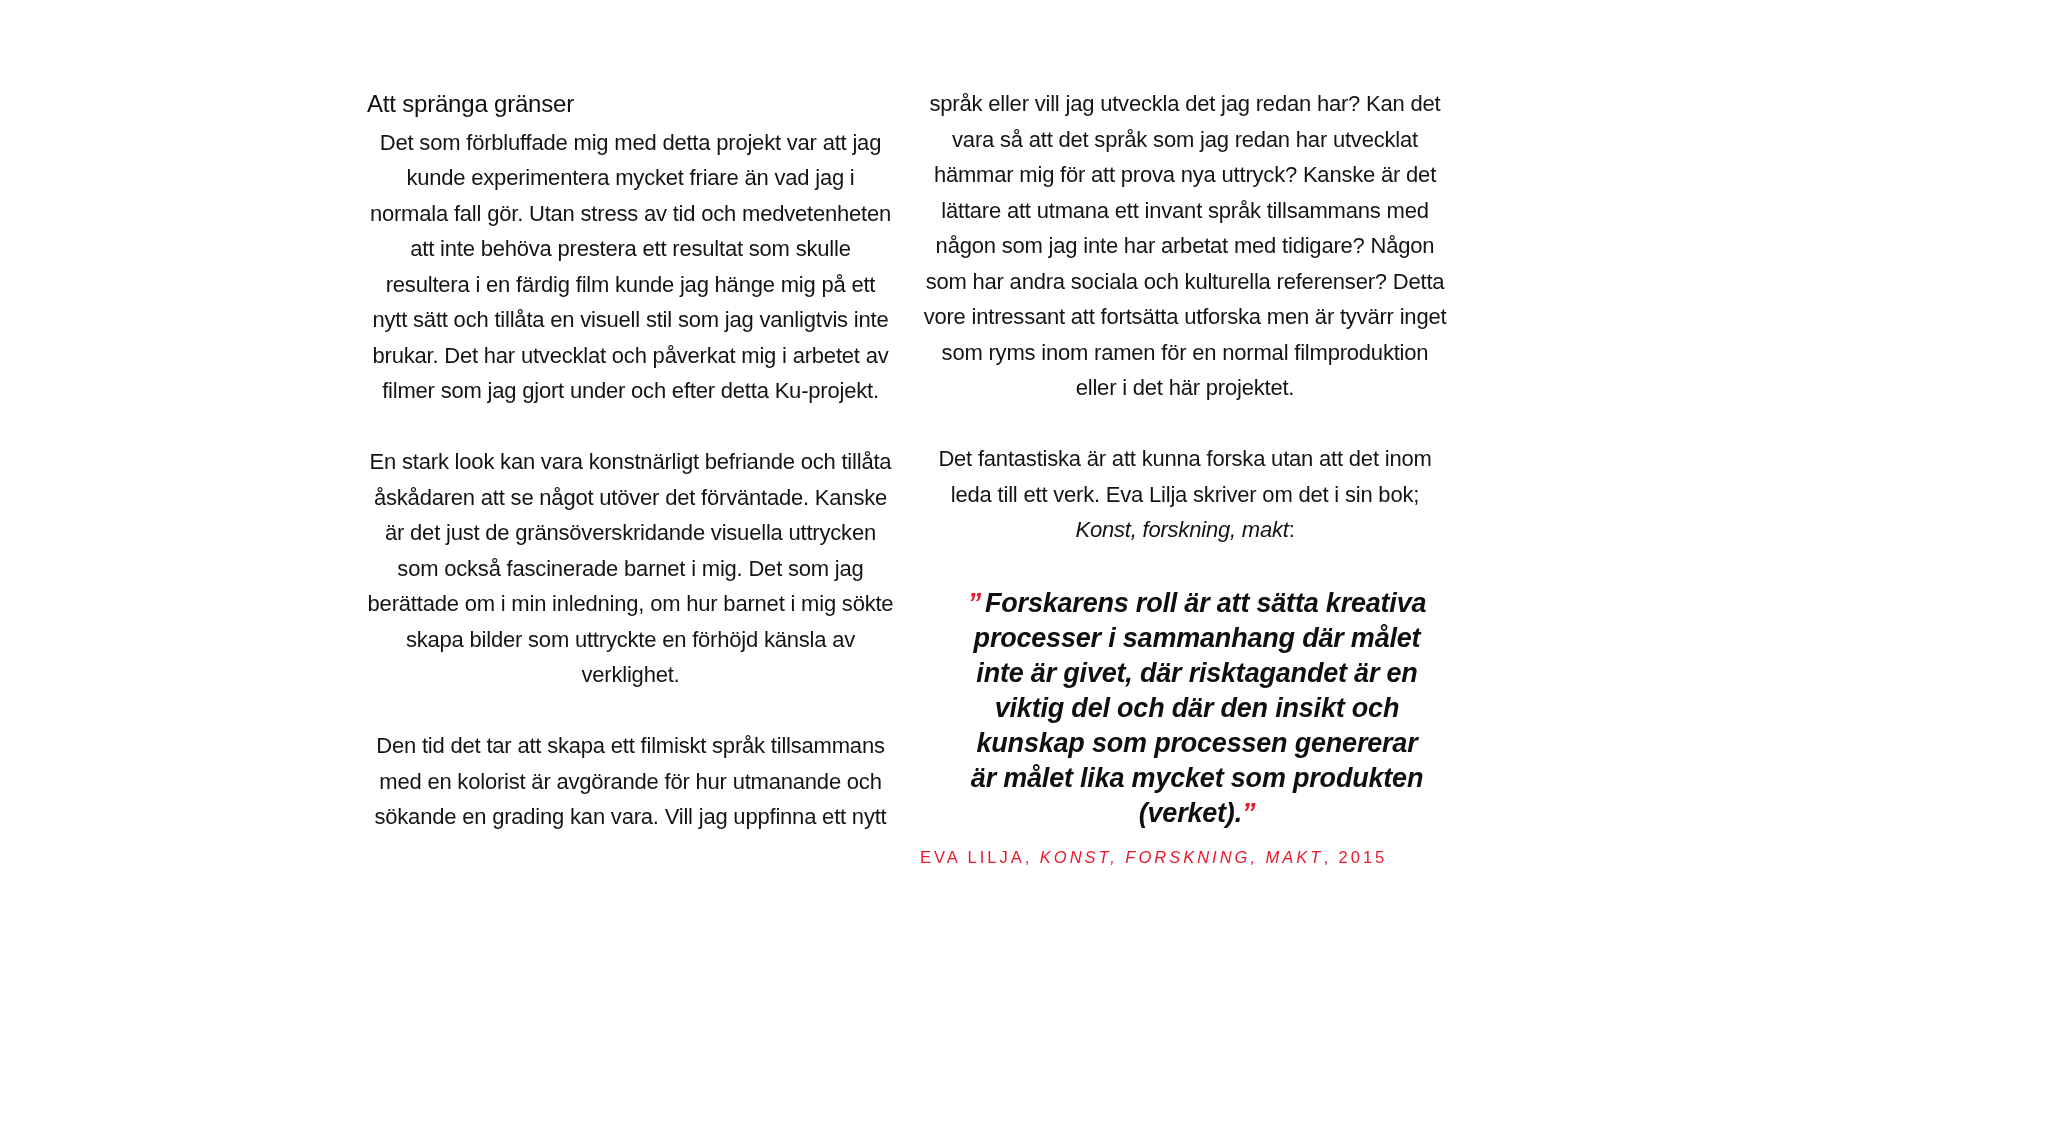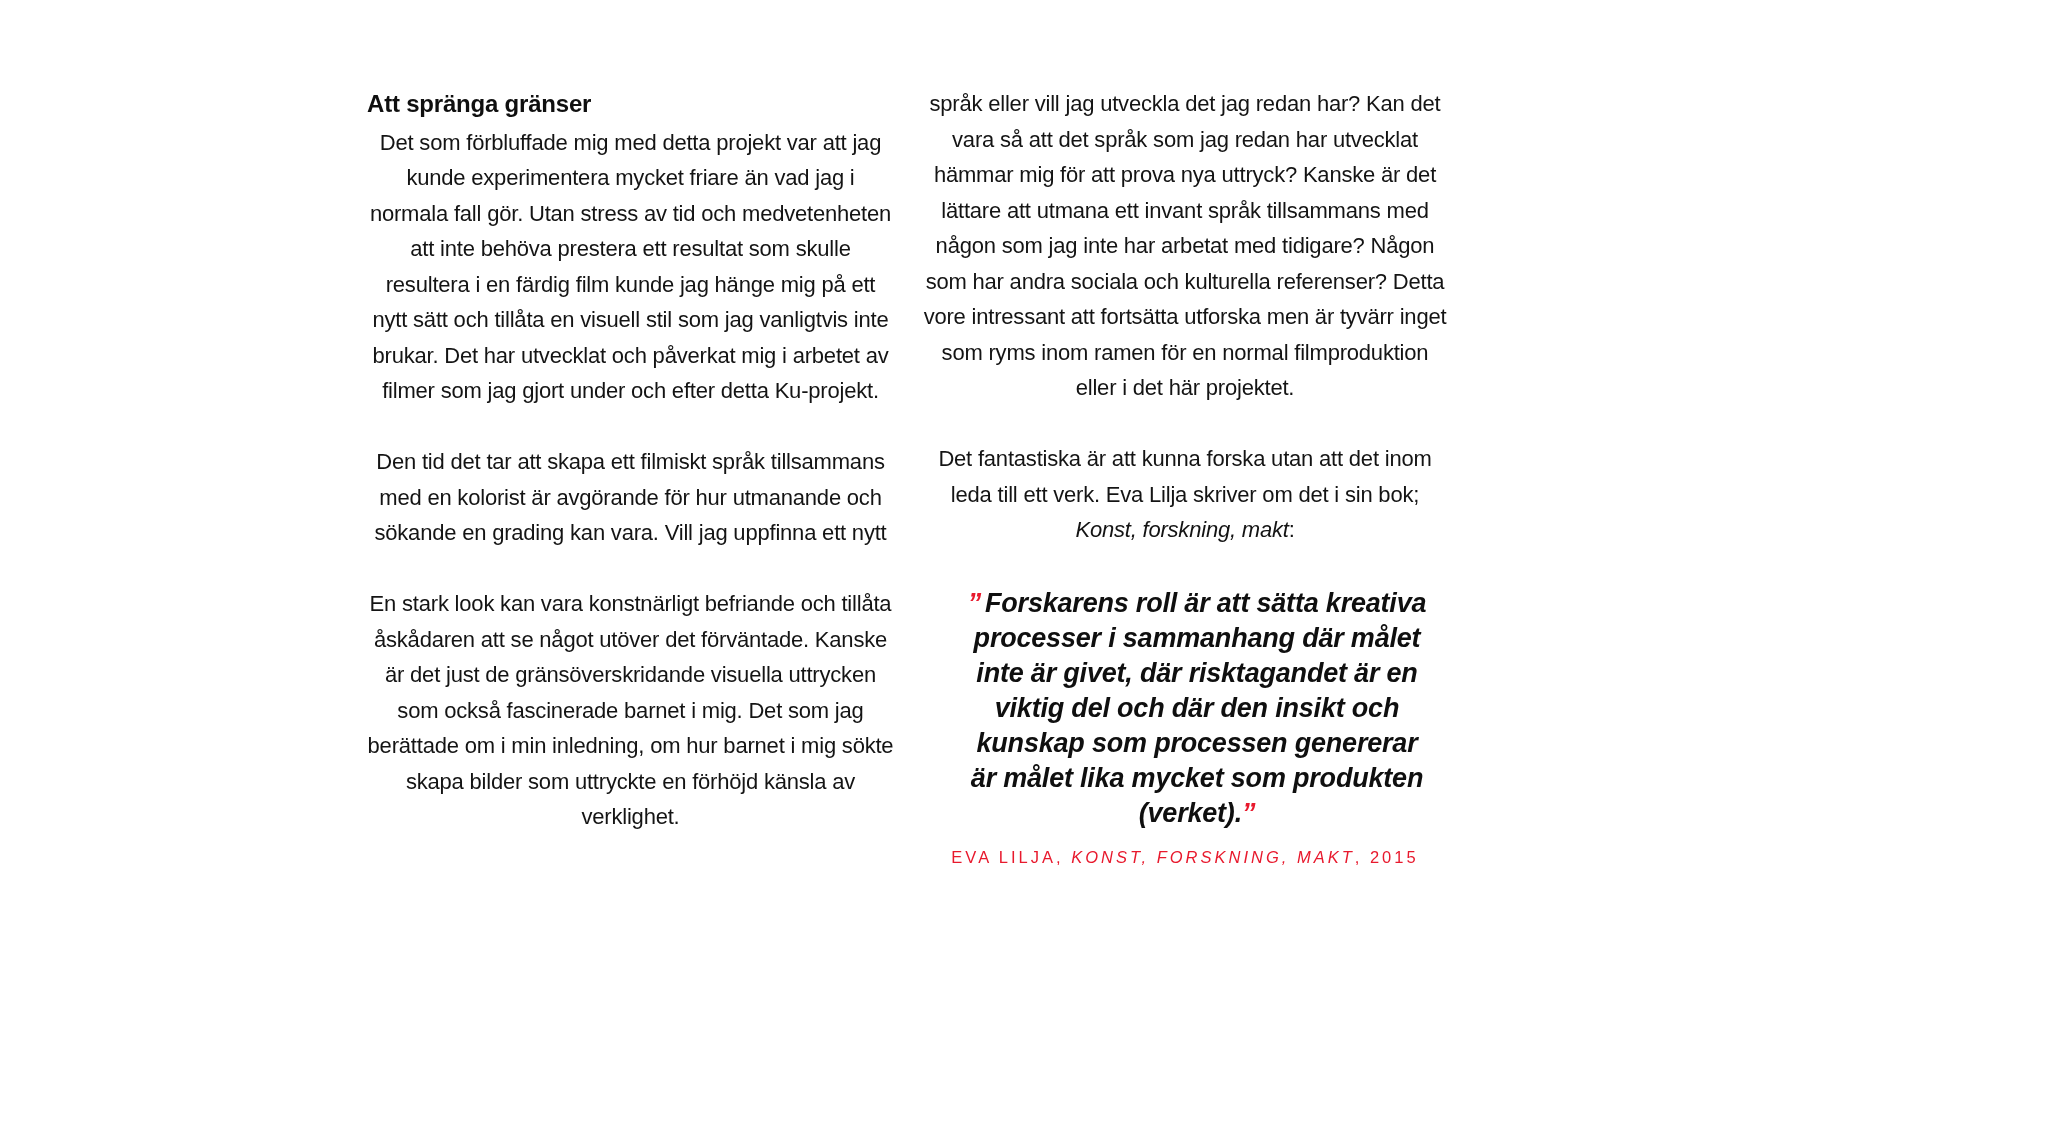--- a/index.html
+++ b/index.html
@@ -26,21 +26,21 @@
     font-size: 22px;
     line-height: 35.5px;
     letter-spacing: -0.2px;
   }
 
   .col-left  { left: 367px; width: 527px; }
   .col-right { left: 920px; width: 530px; }
 
   h1.section-title {
     font-size: 24px;
-    font-weight: bold;
+    font-weight: normal;
     line-height: 35.5px;
     letter-spacing: -0.2px;
     margin-bottom: 3px;
     color: #0f0f0f;
   }
 
   p.body-par {
     margin: 0 0 35.5px 0;
     text-align: center;
   }
@@ -62,42 +62,41 @@
   .qmark {
     color: var(--accent);
     font-weight: bold;
     font-style: italic;
   }
 
   .qmark.open { padding-right: 4px; }
 
   .citation {
     margin-top: 14px;
-    text-align: center;
     color: var(--accent);
     font-size: 16.5px;
     letter-spacing: 3px;
     line-height: 24px;
   }
 
   .citation em { font-style: italic; }
 </style>
 </head>
 <body style="color: rgb(20, 20, 20);">
 
 <div class="page">
 
   <div class="col col-left">
     <h1 class="section-title">Att spränga gränser</h1>
 
     <p class="body-par">Det som förbluffade mig med detta projekt var att jag kunde experimentera mycket friare än vad jag i normala fall gör. Utan stress av tid och medvetenheten att inte behöva prestera ett resultat som skulle resultera i en färdig film kunde jag hänge mig på ett nytt sätt och tillåta en visuell stil som jag vanligtvis inte brukar. Det har utvecklat och påverkat mig i arbetet av filmer som jag gjort under och efter detta Ku-projekt.</p>
 
+    <p class="body-par">En stark look kan vara konstnärligt befriande och tillåta åskådaren att se något utöver det förväntade. Kanske är det just de gränsöverskridande visuella uttrycken som också fascinerade barnet i mig. Det som jag berättade om i min inledning, om hur barnet i mig sökte skapa bilder som uttryckte en förhöjd känsla av verklighet.</p>
+
     <p class="body-par">Den tid det tar att skapa ett filmiskt språk tillsammans med en kolorist är avgörande för hur utmanande och sökande en grading kan vara. Vill jag uppfinna ett nytt</p>
-
-    <p class="body-par">En stark look kan vara konstnärligt befriande och tillåta åskådaren att se något utöver det förväntade. Kanske är det just de gränsöverskridande visuella uttrycken som också fascinerade barnet i mig. Det som jag berättade om i min inledning, om hur barnet i mig sökte skapa bilder som uttryckte en förhöjd känsla av verklighet.</p>
   </div>
 
   <div class="col col-right">
     <p class="body-par">språk eller vill jag utveckla det jag redan har? Kan det vara så att det språk som jag redan har utvecklat hämmar mig för att prova nya uttryck? Kanske är det lättare att utmana ett invant språk tillsammans med någon som jag inte har arbetat med tidigare? Någon som har andra sociala och kulturella referenser? Detta vore intressant att fortsätta utforska men är tyvärr inget som ryms inom ramen för en normal filmproduktion eller i det här projektet.</p>
 
     <p class="body-par"><span>Det fantastiska är att kunna forska utan att det inom leda till ett verk. Eva Lilja skriver om det i sin bok; </span><em class="inline-italic">Konst, forskning, makt</em><span>:</span></p>
 
     <blockquote class="pull-quote"><span class="qmark open">”</span><span class="qtext">Forskarens roll är att sätta kreativa processer i sammanhang där målet inte är givet, där risktagandet är en viktig del och där den insikt och kunskap som processen genererar är målet lika mycket som produkten (verket).</span><span class="qmark close">”</span></blockquote>
 
     <div class="citation"><span>EVA LILJA, </span><em>KONST, FORSKNING, MAKT</em><span>, 2015</span></div>

